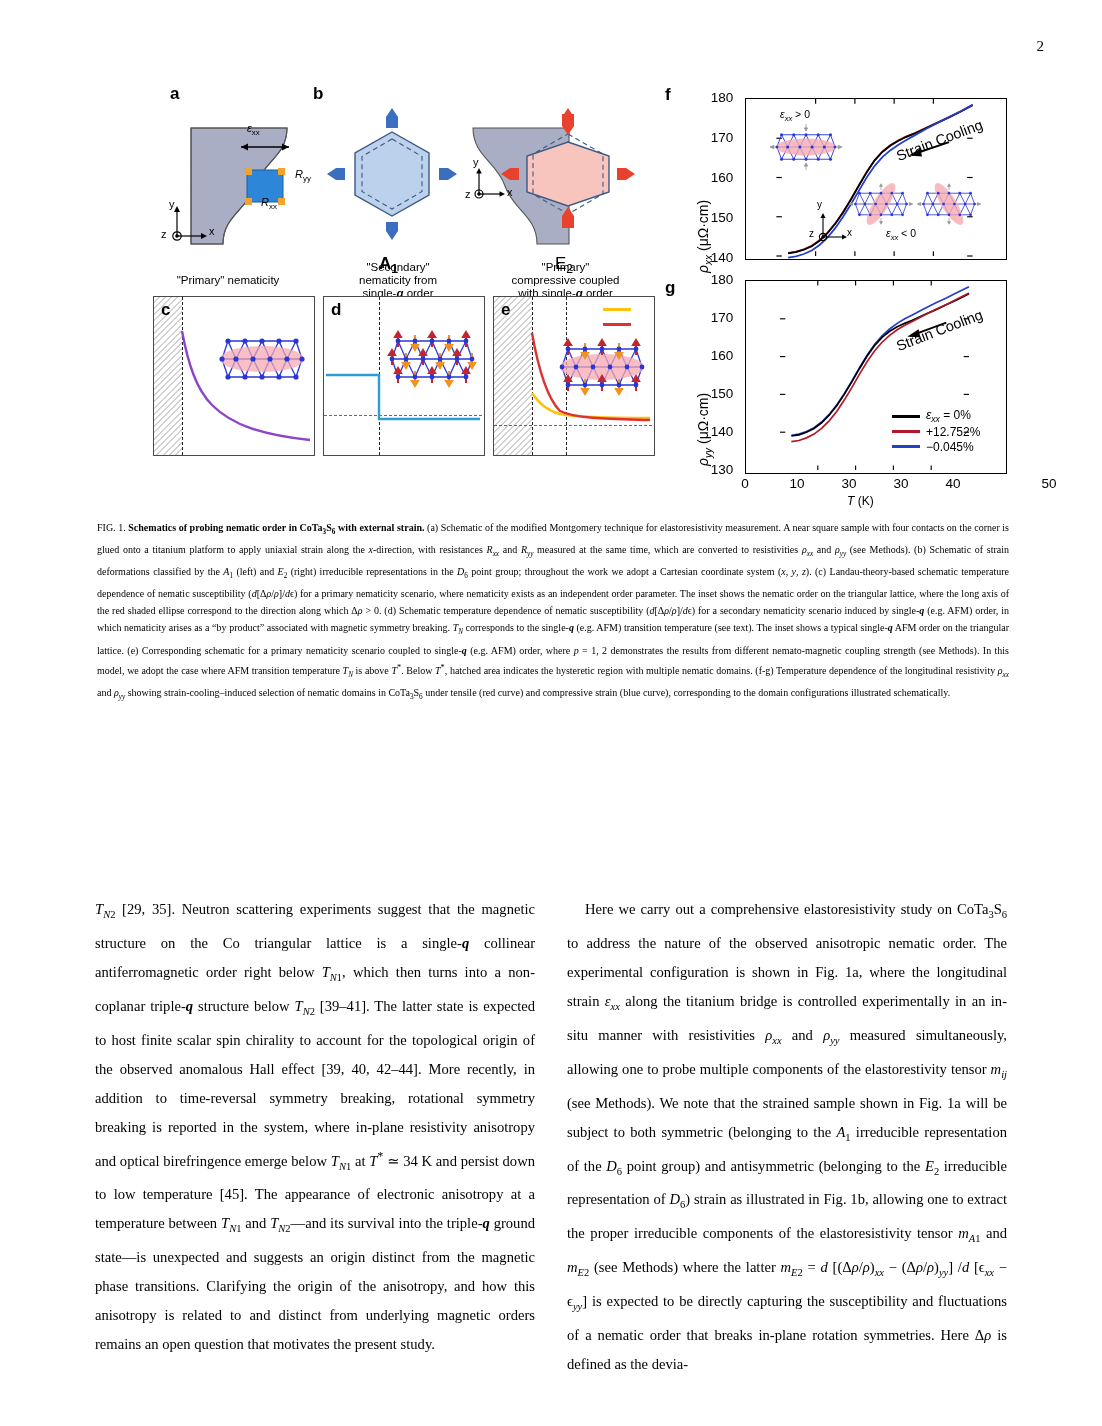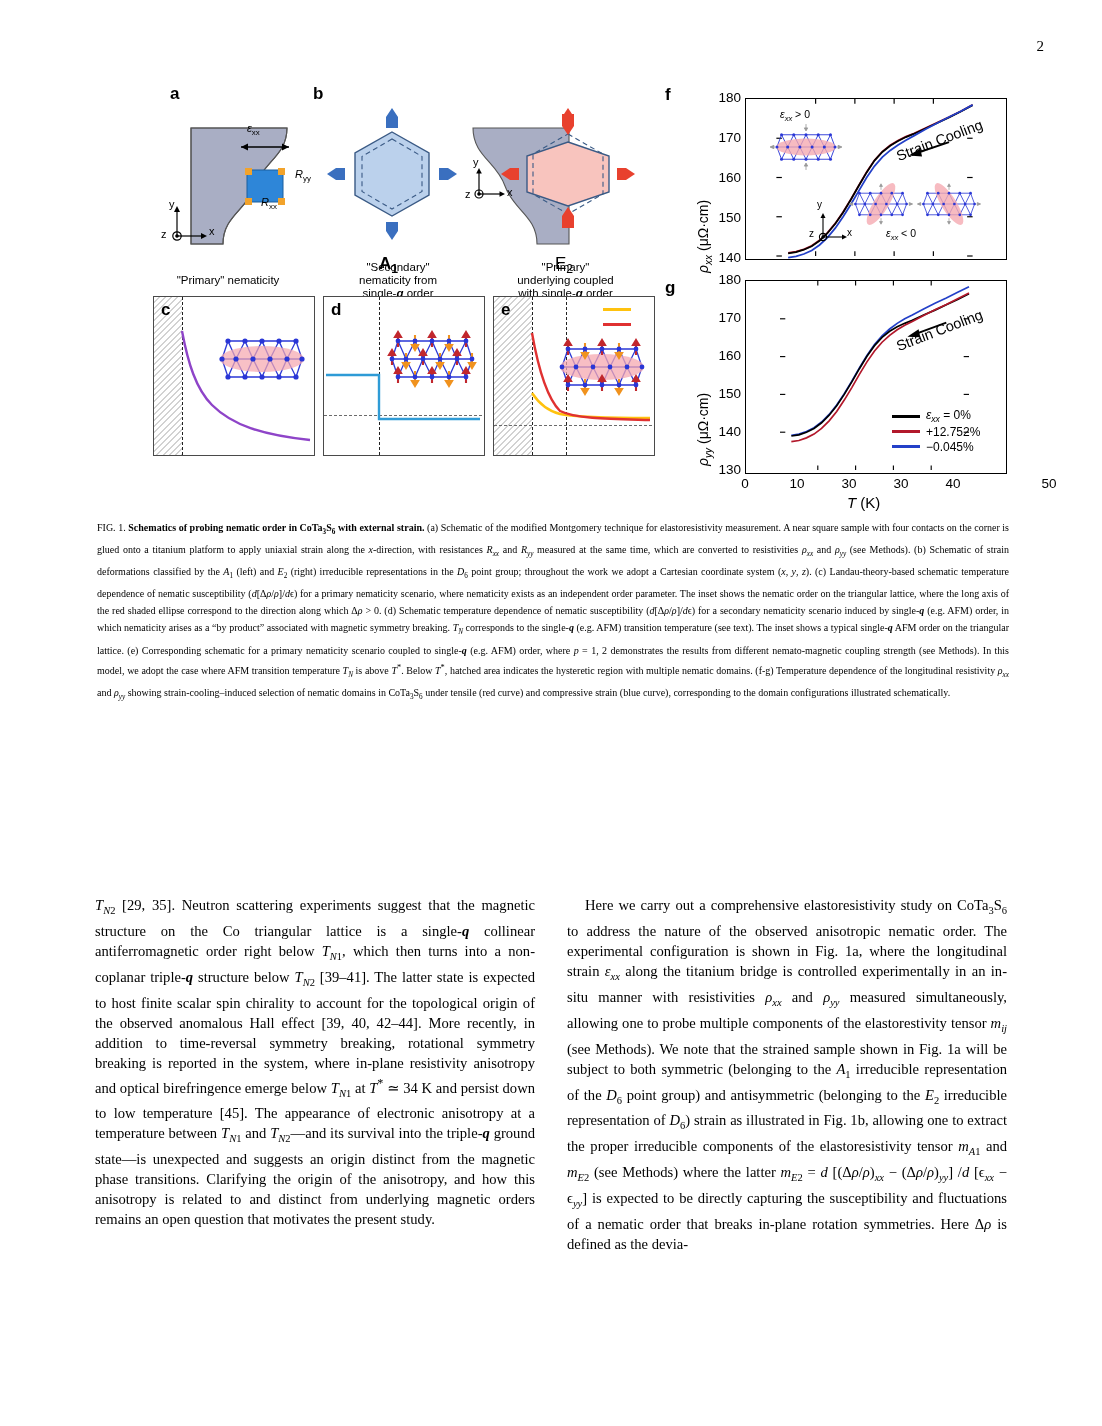--- a/index.html
+++ b/index.html
@@ -23,35 +23,35 @@
      background:repeating-linear-gradient(135deg,#ffffff 0 3px,#d2d2d2 3px 4.4px);}
   .dashv{position:absolute;top:0;height:100%;border-left:1.5px dashed #222;}
   .dashh{position:absolute;border-top:1.4px dashed #6b6b6b;}
   .axlbl{position:absolute;font-family:"Liberation Sans",sans-serif;font-style:italic;font-size:13px;}
   .tmark{position:absolute;font-family:"Liberation Sans",sans-serif;font-style:italic;font-size:12.5px;}
   .ylabv{position:absolute;font-family:"Liberation Sans",sans-serif;font-size:12.5px;
      transform:rotate(-90deg);transform-origin:left top;white-space:nowrap;}
 
   
   .fgframe{position:absolute;border:1.6px solid #000;background:#fff;}
-  .ticklab{position:absolute;font-family:"Liberation Sans",sans-serif;font-size:13.5px;text-align:right;}
+  .ticklab{position:absolute;font-family:"Liberation Sans",sans-serif;font-size:13.5px;text-align:center;}
   .ticklabx{position:absolute;font-family:"Liberation Sans",sans-serif;font-size:13.5px;text-align:center;}
   .aylab{position:absolute;font-family:"Liberation Sans",sans-serif;font-size:14px;
      transform:rotate(-90deg);transform-origin:left top;white-space:nowrap;}
   .sc{position:absolute;font-family:"Liberation Sans",sans-serif;font-size:14.5px;white-space:nowrap;}
   .legbox{position:absolute;font-family:"Liberation Sans",sans-serif;font-size:12px;}
   .legrow{display:flex;align-items:center;height:15px;}
   .legline{width:28px;height:2.6px;margin-right:6px;}
 
   
   .caption{position:absolute;left:97px;top:519px;width:912px;
      font-family:"Liberation Serif",serif;font-size:10px;line-height:17.1px;text-align:justify;}
   .caption b{font-weight:bold;}
   .col{position:absolute;top:895px;width:440px;
-     font-family:"Liberation Serif",serif;font-size:14.6px;line-height:20px;text-align:justify;}
+     font-family:"Liberation Serif",serif;font-size:14.6px;line-height:29px;text-align:justify;}
   .colL{left:95px;} .colR{left:567px;}
   .ind{text-indent:18px;}
   sub{font-size:.72em;}
   .nb{font-weight:bold;font-style:italic;}
 </style>
 </head>
 <body>
 
 <div class="page">
 
@@ -136,21 +136,21 @@
     <div class="ax" style="left:370px;top:110px;">z</div>
 
     <div class="subttl" style="left:38px;top:196px;width:190px;">"Primary" nematicity</div>
     <div class="subttl" style="left:218px;top:183px;width:170px;">
       <span>"Secondary"</span><br>
       <span>nematicity from</span><br>
       <span>single-</span><span class="nb">q</span><span> order</span>
     </div>
     <div class="subttl" style="left:378px;top:183px;width:185px;">
       <span>"Primary"</span><br>
-      <span>underlying coupled</span><br>
+      <span>compressive coupled</span><br>
       <span>with single-</span><span class="nb">q</span><span> order</span>
     </div>
 
     <div class="ylabv" style="left:36px;top:404px;"></div>
 
     <div class="cdeframe" style="left:58px;top:218px;width:160px;height:158px;">
       <div class="hatch" style="width:28px;"></div>
       <div class="dashv" style="left:28px;"></div>
       <svg style="position:absolute;left:0;top:0;" width="158" height="156" viewBox="0 0 158 156">
         <path d="M28,34 C34,66 42,92 58,108 C78,128 108,138 156,143" fill="none" stroke="#8E44C8" stroke-width="2.4"></path>
@@ -731,21 +731,21 @@
     <div class="ticklab" style="left:608px;top:308px;width:38px;">150</div>
     <div class="ticklab" style="left:608px;top:346px;width:38px;">140</div>
     <div class="ticklab" style="left:608px;top:384px;width:38px;">130</div>
 
     <div class="ticklabx" style="left:636px;top:398px;width:28px;">0</div>
     <div class="ticklabx" style="left:688px;top:398px;width:28px;">10</div>
     <div class="ticklabx" style="left:740px;top:398px;width:28px;">30</div>
     <div class="ticklabx" style="left:792px;top:398px;width:28px;">30</div>
     <div class="ticklabx" style="left:844px;top:398px;width:28px;">40</div>
     <div class="ticklabx" style="left:896px;top:398px;width:28px;margin-left:44px;">50</div>
-    <div class="sc" style="left:752px;top:416px;font-size:15px;"><i>T</i> (K)</div>
+    <div class="sc" style="left:752px;top:416px;font-size:12px;"><i>T</i> (K)</div>
   </div>
 
   <div class="caption">
     <span>FIG. 1.</span>
     <b>Schematics of probing nematic order in CoTa<sub>3</sub>S<sub>6</sub> with external strain.</b>
     <span>(a) Schematic of the modified
     Montgomery technique for elastoresistivity measurement. A near square sample with four contacts on the corner is glued onto
     a titanium platform to apply uniaxial strain along the <i>x</i>-direction, with resistances <i>R<sub>xx</sub></i> and <i>R<sub>yy</sub></i> measured at the same time,
     which are converted to resistivities <i>ρ<sub>xx</sub></i> and <i>ρ<sub>yy</sub></i> (see Methods). (b) Schematic of strain deformations classified by the <i>A</i><sub>1</sub> (left)
     and <i>E</i><sub>2</sub> (right) irreducible representations in the <i>D</i><sub>6</sub> point group; throughout the work we adopt a Cartesian coordinate system

